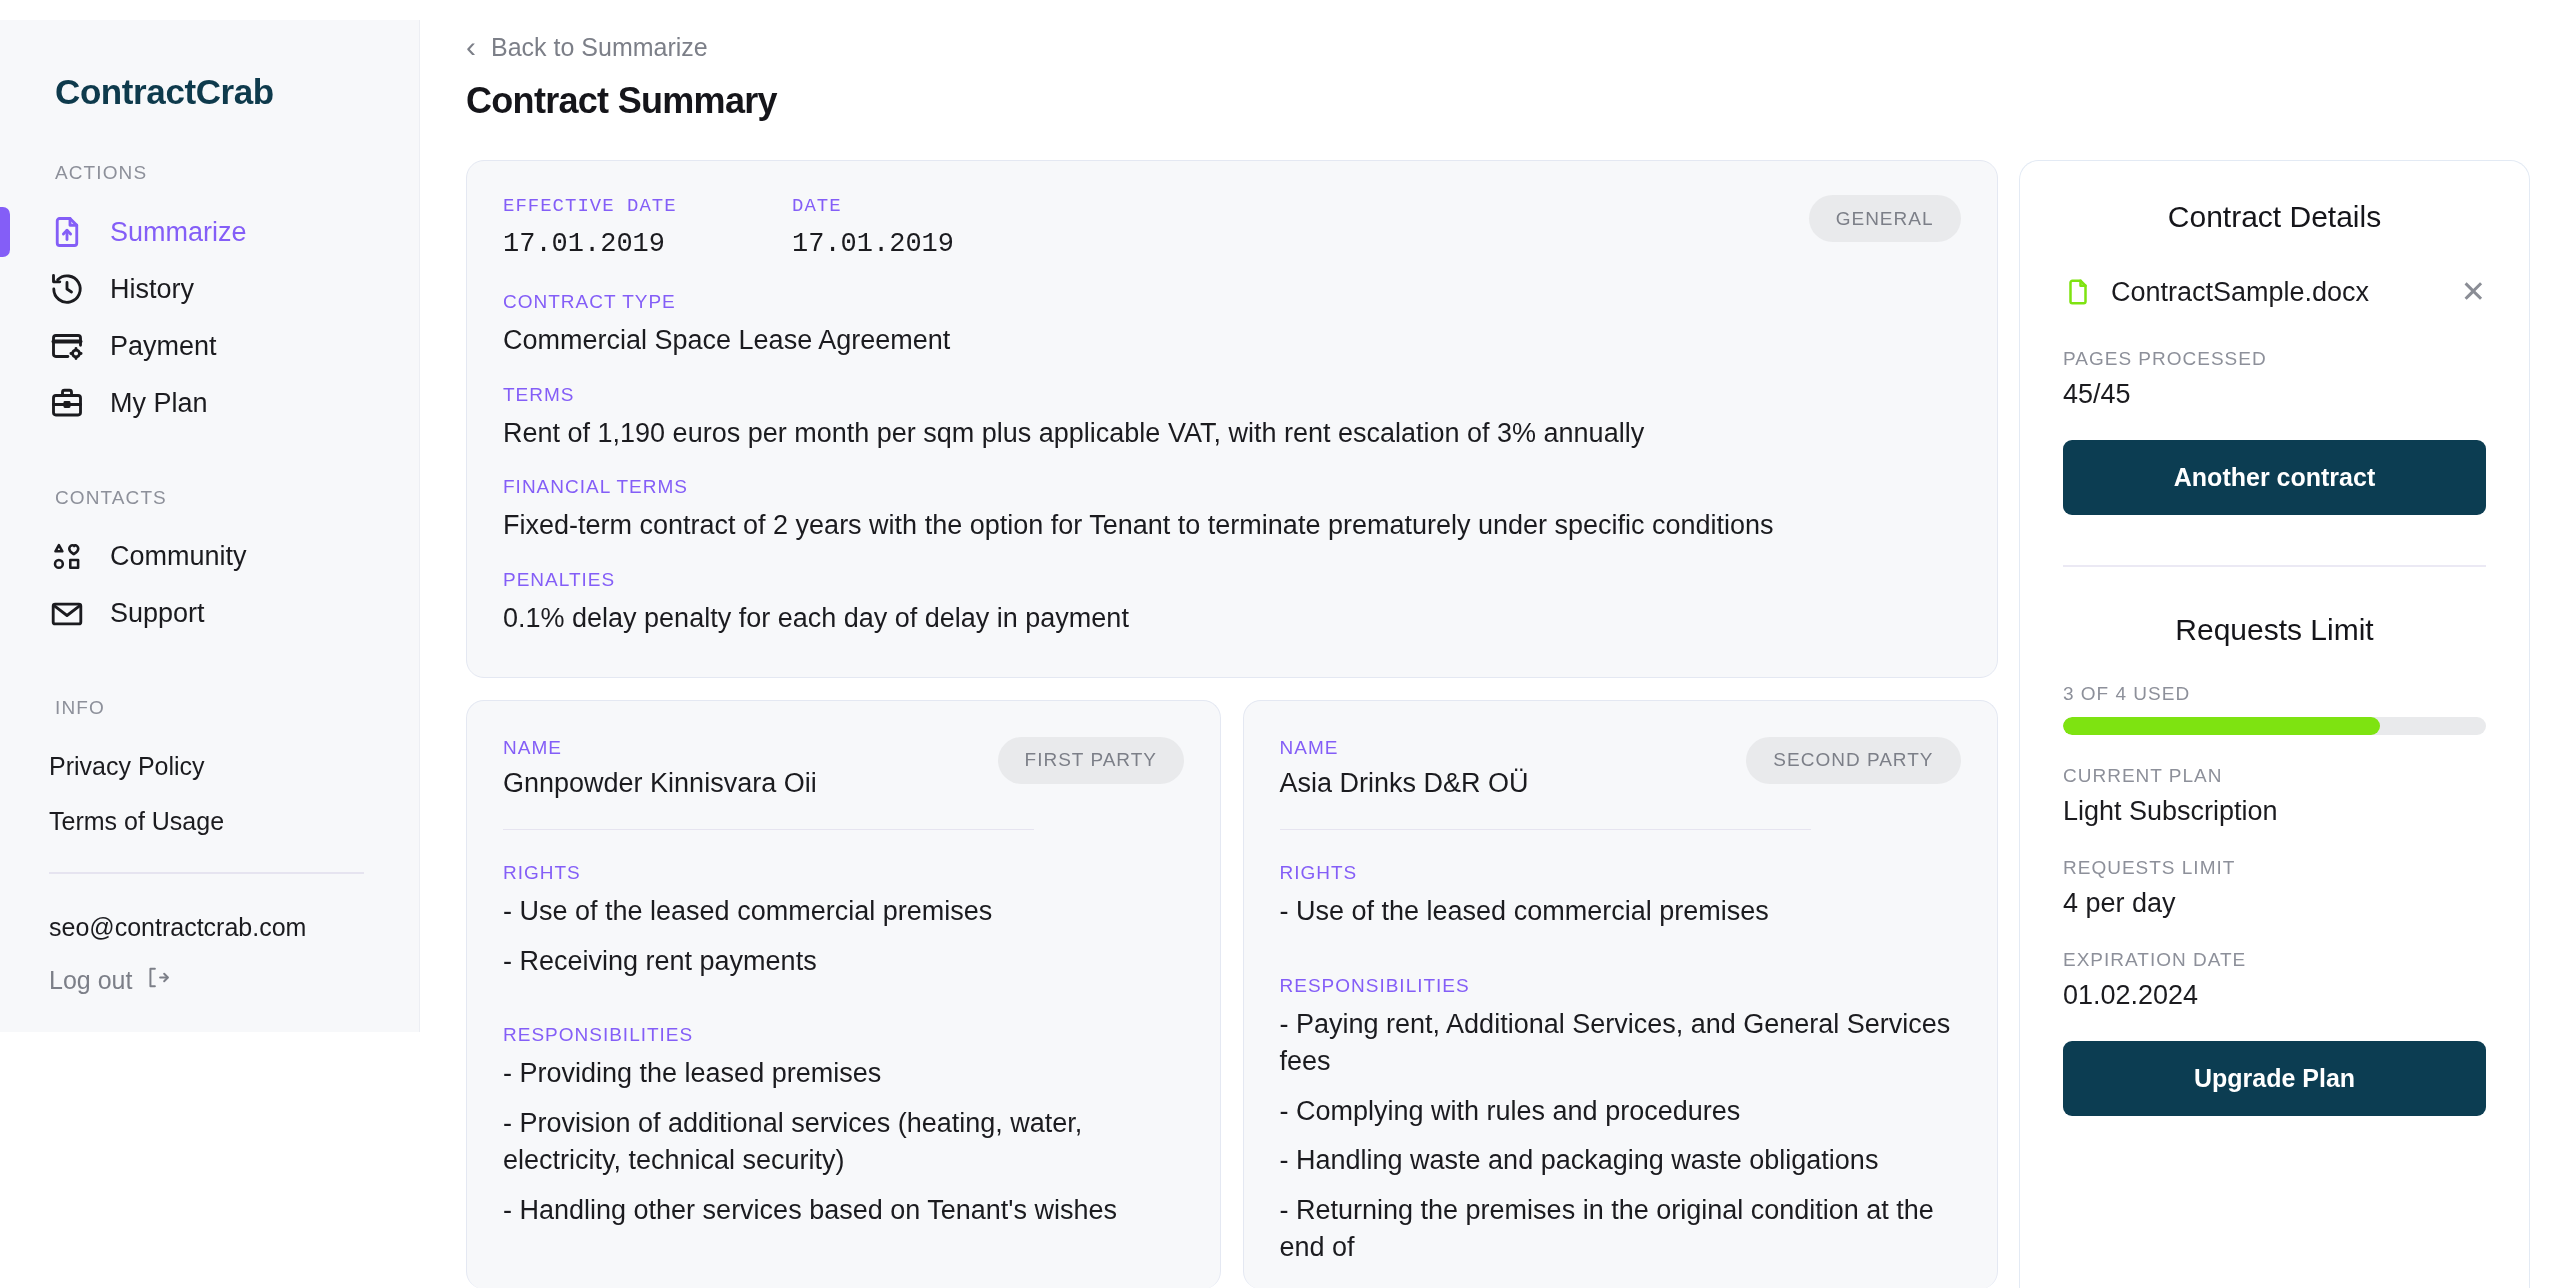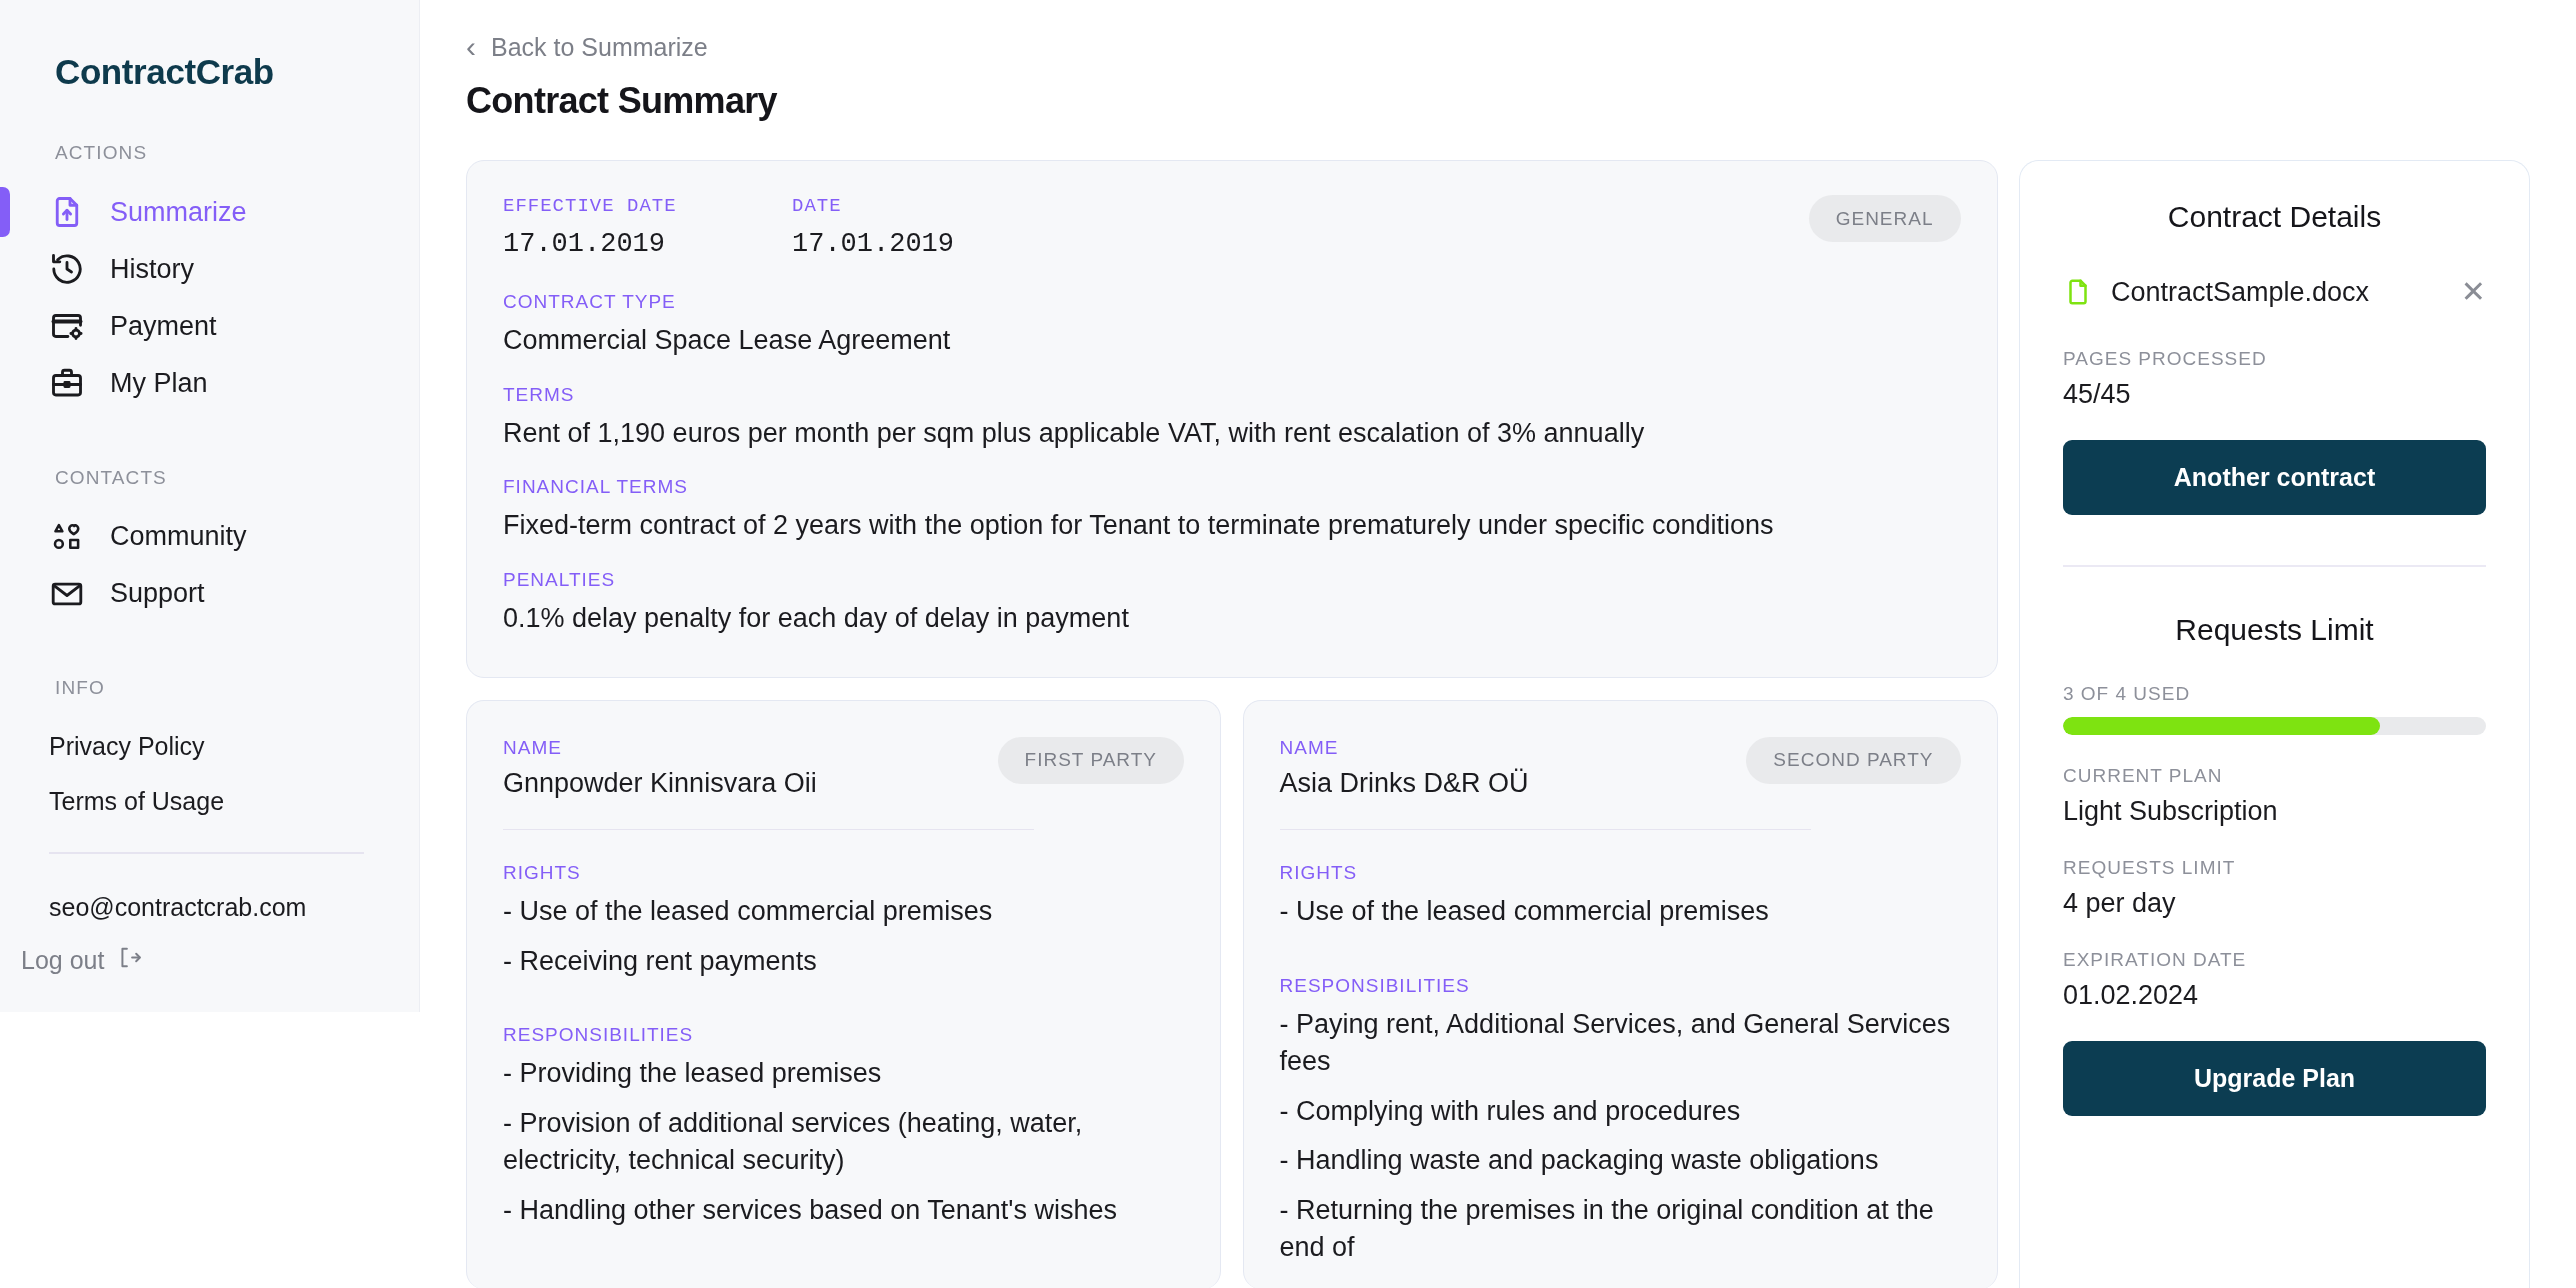--- a/index.html
+++ b/index.html
@@ -12,20 +12,21 @@
   .app { display: flex; width: 2576px; height: 1289px; }
 
   
   .sidebar {
     width: 420px; flex: 0 0 420px; height: 1012px;
     background: #f7f8fa;
     border-right: 1.8px solid #eceef3;
     position: relative;
     display: flex; flex-direction: column;
     padding: 0 0 0 0;
+    margin-top: 20px;
   }
   .logo {
     font-size: 35px; font-weight: bold; color: #0e3a4c;
     letter-spacing: -0.4px;
     padding: 52px 0 0 55px;
   }
   .nav-section-label {
     font-size: 19px; color: #8d909a; letter-spacing: 1.1px;
     padding-left: 55px; text-transform: uppercase;
   }
@@ -49,21 +50,21 @@
     height: 55px; display: flex; align-items: center; cursor: pointer;
   }
   .sidebar-footer { margin-top: auto; padding: 0 0 36px 0; }
   .sidebar-divider {
     height: 1.8px; background: #e6e4f0;
     margin: 0 55px 39px 49px;
   }
   .user-email { font-size: 25px; color: #1b1b1f; padding-left: 49px; }
   .logout {
     display: flex; align-items: center; gap: 12.5px;
-    font-size: 25px; color: #7c7f88; padding-left: 21px;
+    font-size: 25px; color: #7c7f88; padding-left: 49px;
     margin-top: 23px; cursor: pointer;
   }
 
   
   .main {
     flex: 1 1 auto; height: 1289px; overflow: hidden;
     padding: 32px 46px 0 46px; position: relative;
     display: flex; flex-direction: column;
   }
   .back-link {

